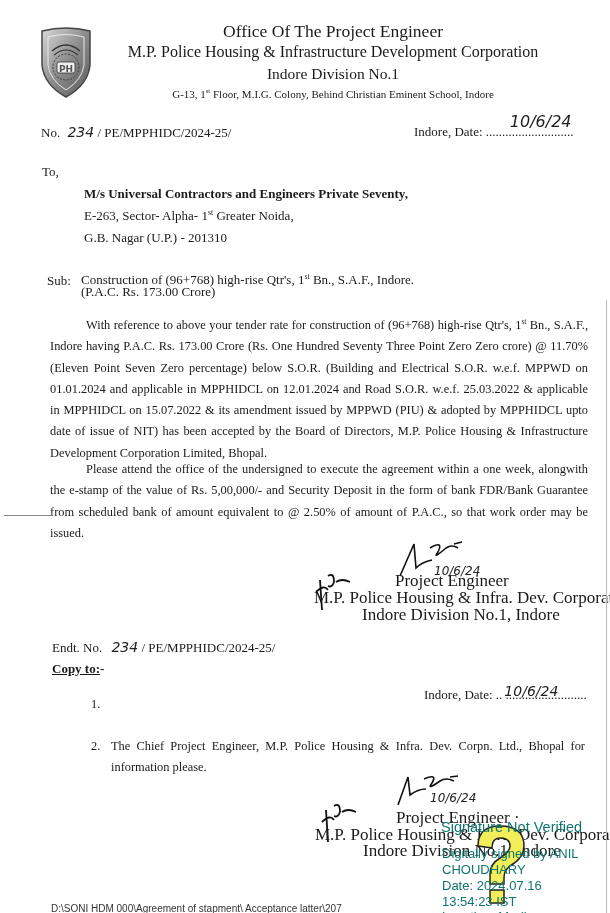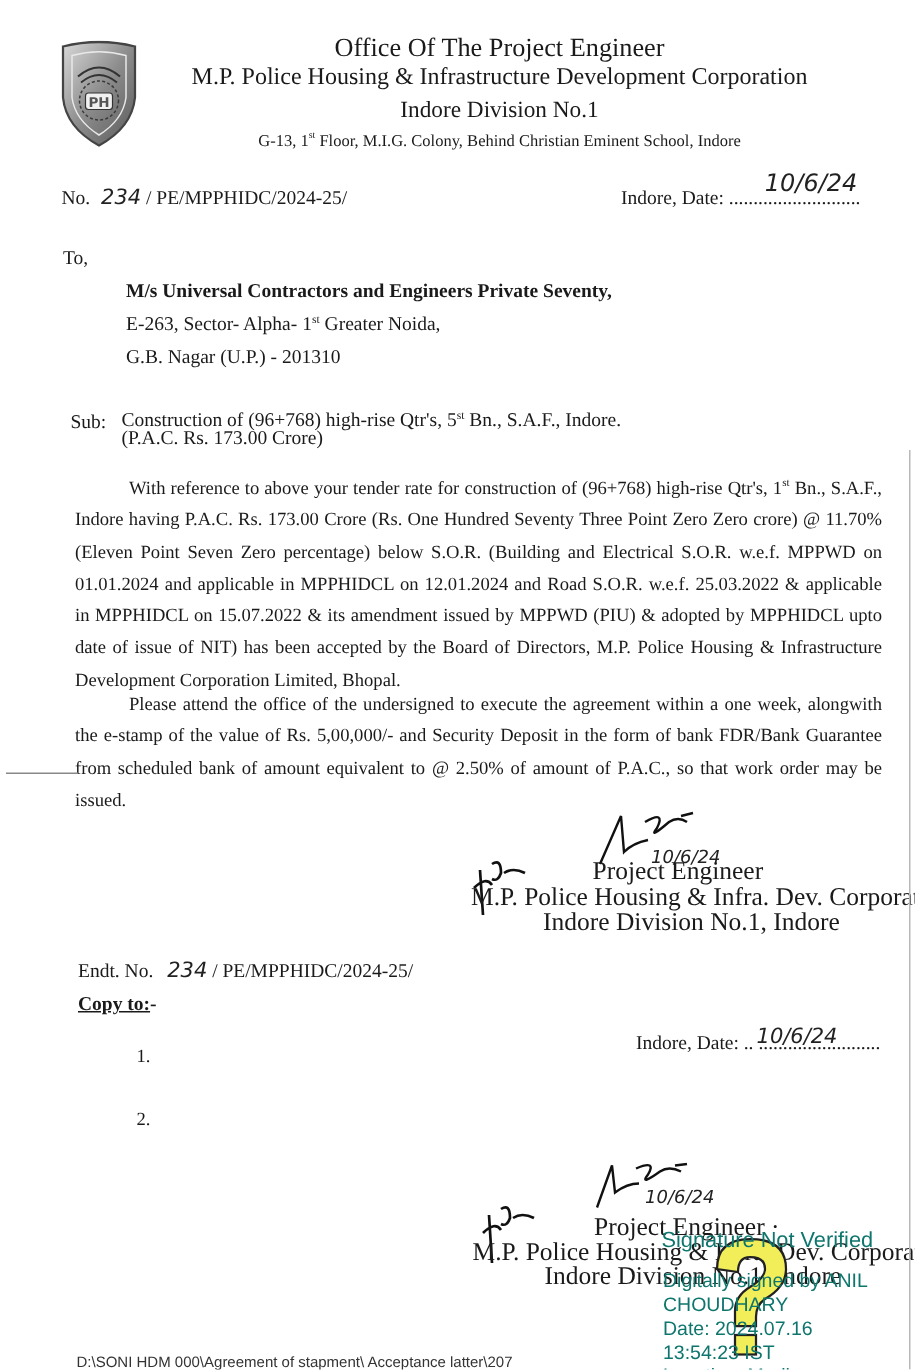--- a/index.html
+++ b/index.html
@@ -70,21 +70,21 @@
 
 <div class="abs line" style="left:42px; top:164px;">To,</div>
 <div class="abs line" style="left:84px; top:186px; font-weight:bold;">M/s Universal Contractors and Engineers Private Seventy,</div>
 <div class="abs line" style="left:84px; top:208px;">
   <span>E-263, Sector- Alpha- 1</span><sup>st</sup><span>  Greater Noida,</span>
 </div>
 <div class="abs line" style="left:84px; top:230px;">G.B. Nagar (U.P.) - 201310</div>
 
 <div class="abs line" style="left:47px; top:273px;">Sub:</div>
 <div class="abs line" style="left:81px; top:272px;">
-  <span>Construction of (96+768) high-rise Qtr's, 5</span><sup>st</sup><span>  Bn., S.A.F., Indore.</span>
+  <span>Construction of (96+768) high-rise Qtr's, 1</span><sup>st</sup><span>  Bn., S.A.F., Indore.</span>
 </div>
 <div class="abs line" style="left:81px; top:284px;">(P.A.C. Rs. 173.00 Crore)</div>
 
 <div class="abs para" style="left:50px; top:315px; width:538px;"><span class="ind"></span><span>With reference to above your tender rate for construction of (96+768) high-rise Qtr's, 1</span><sup>st</sup><span> Bn., S.A.F., Indore having P.A.C. Rs. 173.00 Crore (Rs. One Hundred Seventy Three Point Zero Zero crore) @ 11.70% (Eleven Point Seven Zero percentage) below S.O.R. (Building and Electrical S.O.R. w.e.f. MPPWD on 01.01.2024 and applicable in MPPHIDCL on 12.01.2024 and Road S.O.R. w.e.f. 25.03.2022 &amp; applicable in MPPHIDCL on 15.07.2022 &amp; its amendment issued by MPPWD (PIU) &amp; adopted by MPPHIDCL upto date of issue of NIT) has been accepted by the Board of Directors, M.P. Police Housing &amp; Infrastructure Development Corporation Limited, Bhopal.</span></div>
 
 <div class="abs para" style="left:50px; top:459px; width:538px;"><span class="ind"></span><span>Please attend the office of the undersigned to execute the agreement within a one week, alongwith the e-stamp of the value of Rs. 5,00,000/- and Security Deposit in the form of bank FDR/Bank Guarantee from scheduled bank of amount equivalent to @ 2.50% of amount of  P.A.C., so that work order may be issued.</span></div>
 <div class="abs stub-line"></div>
 
 <div class="abs" style="left:392px; top:538px; width:100px; height:45px;">
   <svg width="100" height="45" viewBox="0 0 100 45">
@@ -114,20 +114,21 @@
 </div>
 <div class="abs line" style="left:52px; top:661px; font-weight:bold;">
   <span style="text-decoration:underline;">Copy to:</span><span>-</span>
 </div>
 
 <div class="abs copy-item" style="left:91px; top:694px; width:474px; padding-left:20px; text-align:justify;">
   <span class="num">1.</span>
 </div>
 <div class="abs copy-item" style="left:91px; top:736px; width:474px; padding-left:20px; text-align:justify;">
   <span class="num">2.</span>
+  <span>The Chief Project Engineer, M.P. Police Housing &amp; Infra. Dev. Corpn. Ltd., Bhopal for information please.</span>
 </div>
 
 <div class="abs" style="left:388px; top:775px; width:100px; height:45px;">
   <svg width="100" height="45" viewBox="0 0 100 45">
     <path d="M10 30 L20 2 L22 20 Q30 14 38 14 M36 4 Q50 -2 44 8 Q38 16 52 6 Q58 2 66 6 M62 2 L70 1" fill="none" stroke="#111" stroke-width="1.6"></path>
   </svg>
   <span class="hand abs" style="left:42px; top:16px; font-size:12px;">10/6/24</span>
 </div>
 <div class="abs" style="left:320px; top:798px; width:40px; height:45px;">
   <svg width="40" height="45" viewBox="0 0 40 45">

